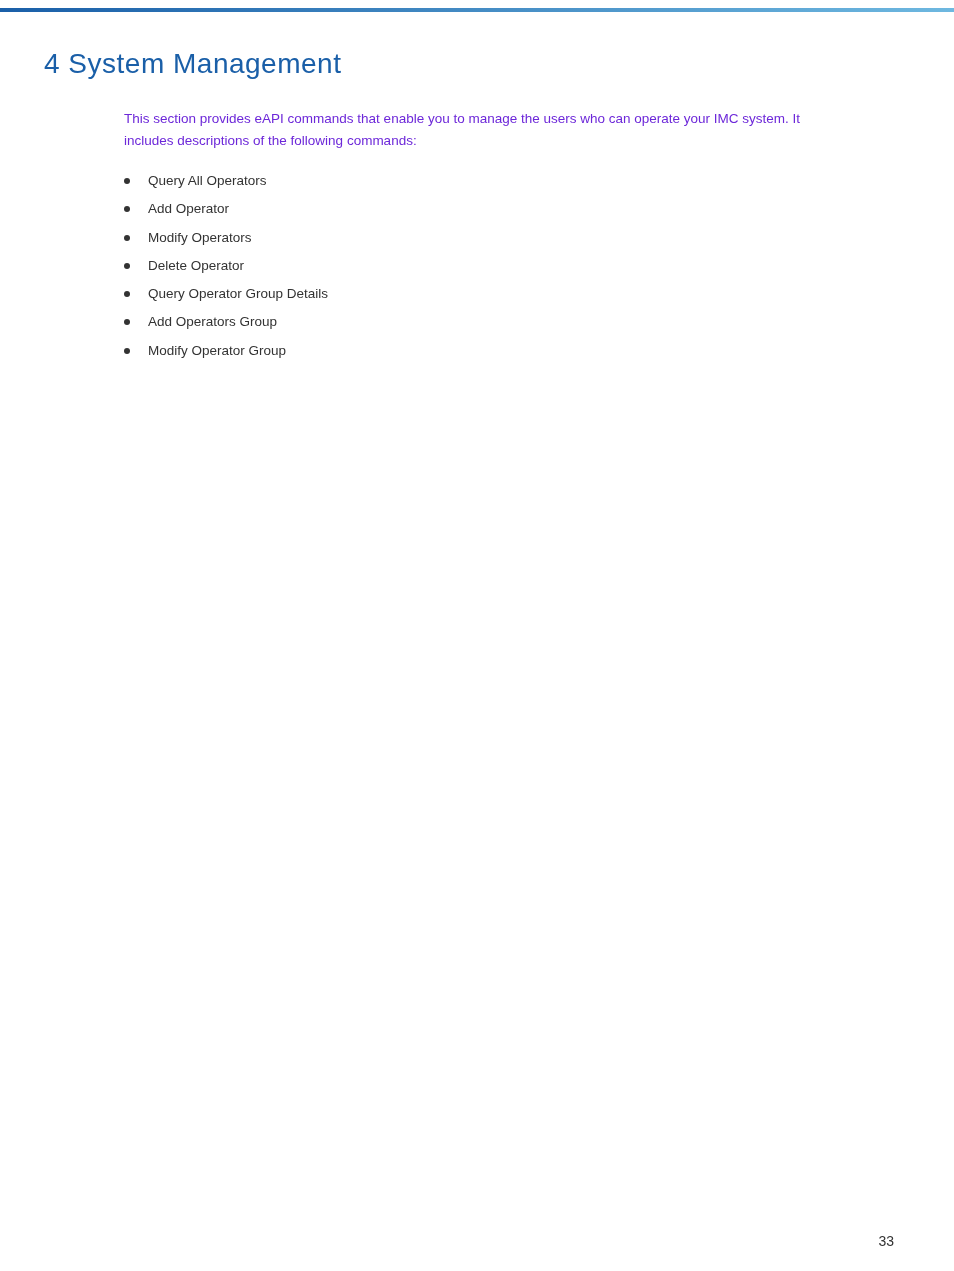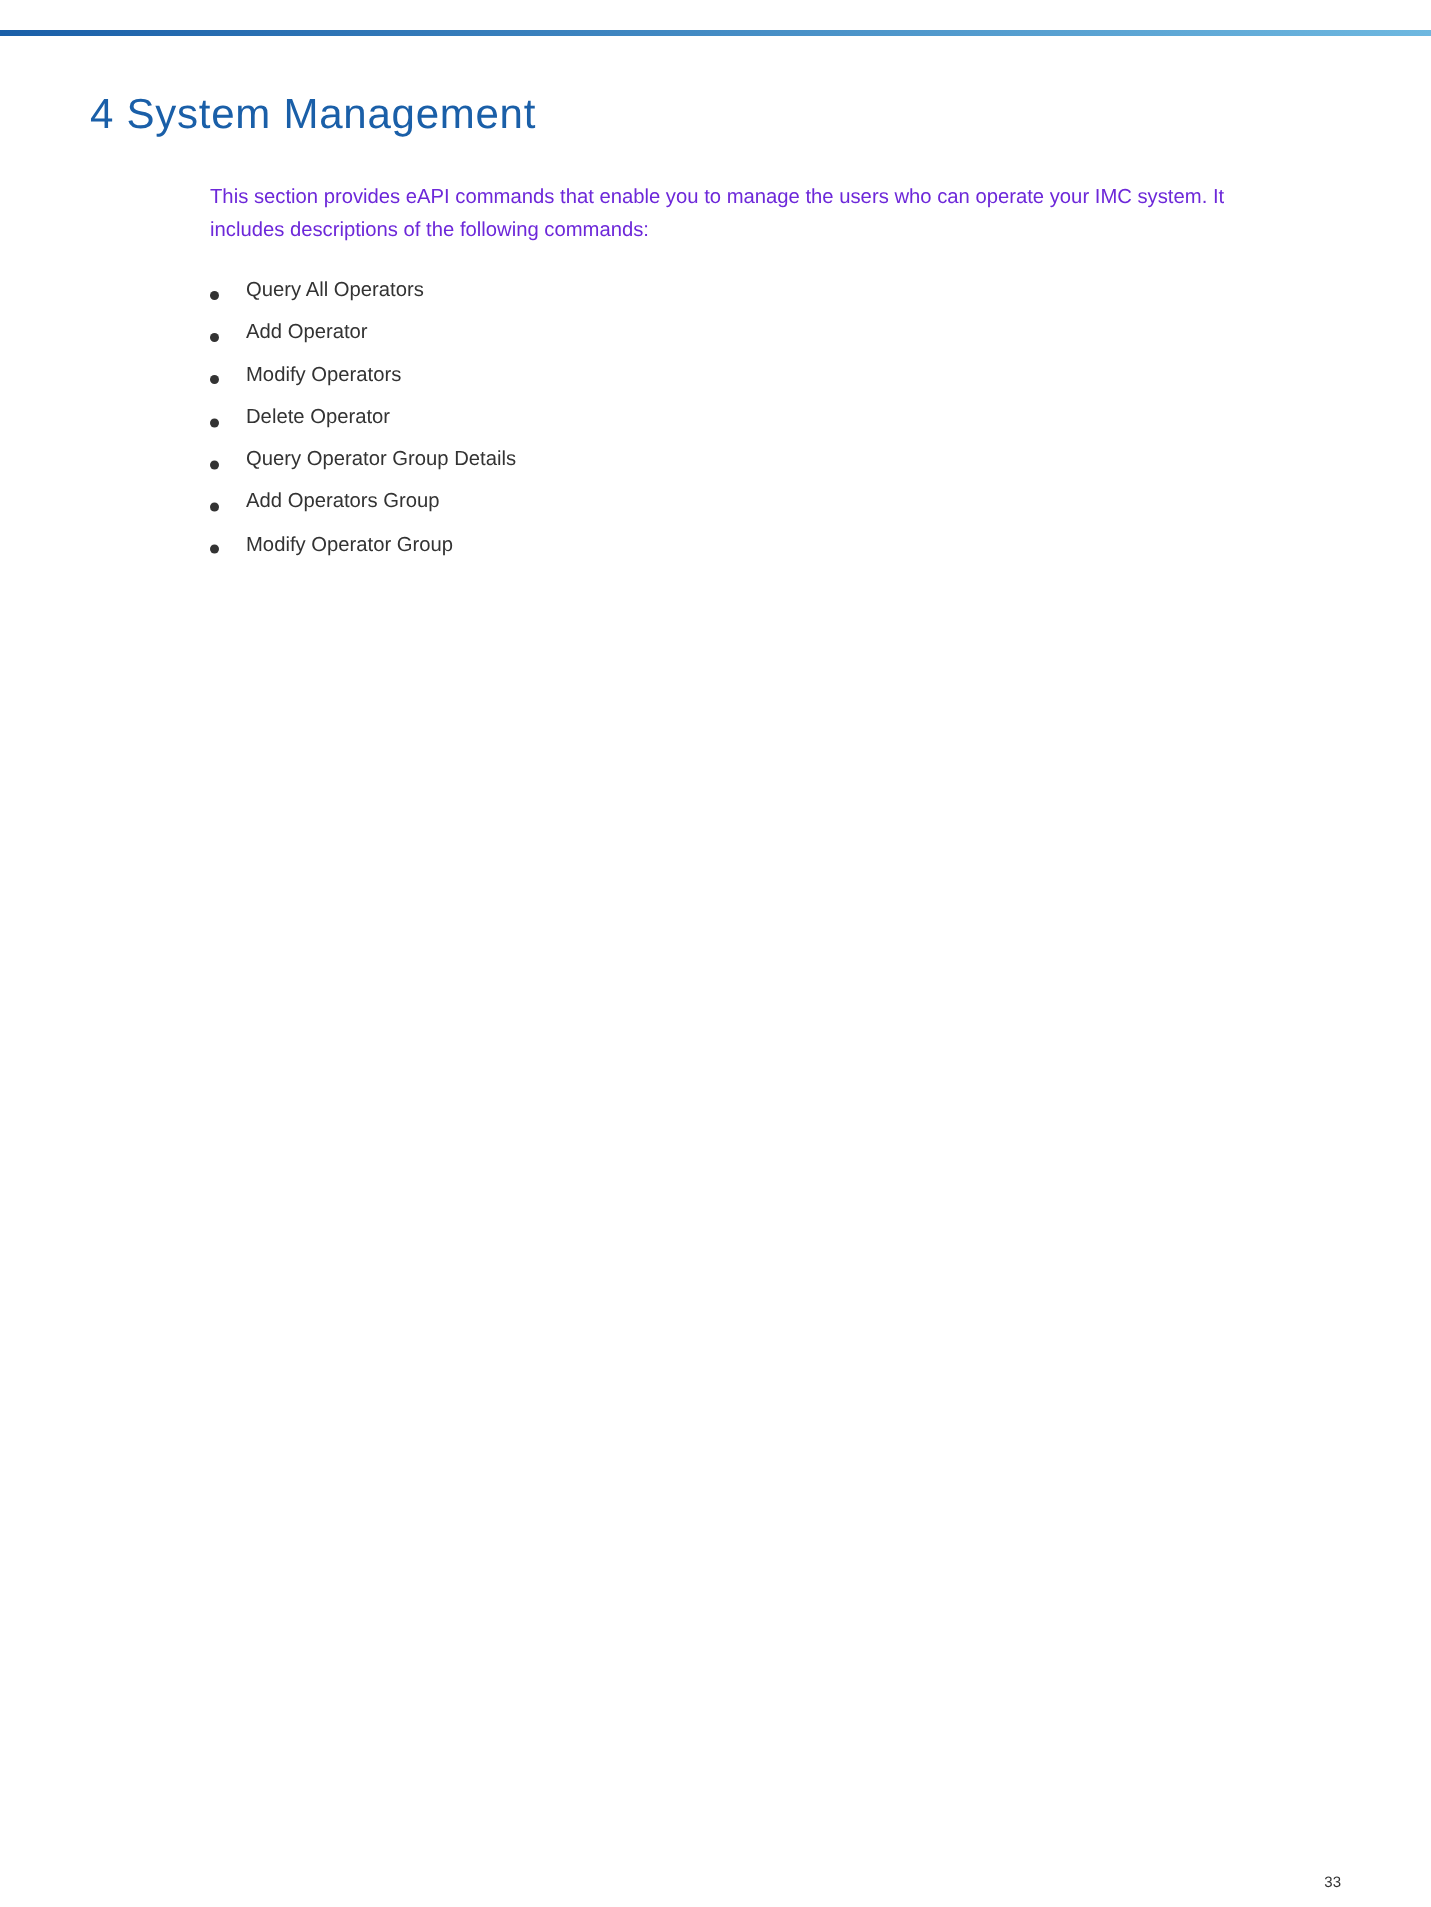--- a/index.html
+++ b/index.html
@@ -28,22 +28,22 @@
     .top-border {
       height: 4px;
       background: linear-gradient(to right, #1a5fa8, #6eb8e0);
       width: 100%;
       position: absolute;
       top: 0;
       left: 0;
     }
 
     .content-area {
-      padding: 40px 60px 40px 60px;
-      margin-top: 20px;
+      padding: 40px 60px 40px 44px;
+      margin-top: 8px;
     }
 
     .chapter-heading {
       font-size: 28px;
       font-weight: normal;
       color: #1a5fa8;
       margin-bottom: 28px;
       font-family: Arial, Helvetica, sans-serif;
       letter-spacing: 0.5px;
     }
@@ -58,21 +58,21 @@
     }
 
     .bullet-list {
       margin-left: 80px;
       list-style: none;
       padding: 0;
     }
 
     .bullet-list li {
       display: flex;
-      align-items: center;
+      align-items: flex-start;
       margin-bottom: 8px;
       font-size: 13.5px;
       color: #333333;
       line-height: 1.5;
     }
 
     .bullet-dot {
       display: inline-block;
       width: 6px;
       height: 6px;
@@ -80,21 +80,21 @@
       border-radius: 50%;
       margin-right: 18px;
       margin-top: 7px;
       flex-shrink: 0;
     }
 
     .page-number {
       position: absolute;
       bottom: 30px;
       right: 60px;
-      font-size: 10px;
+      font-size: 14px;
       color: #333333;
     }
   </style>
 </head>
 <body>
 
 <div class="page-container">
   <div class="top-border"></div>
 
   <div class="content-area">

